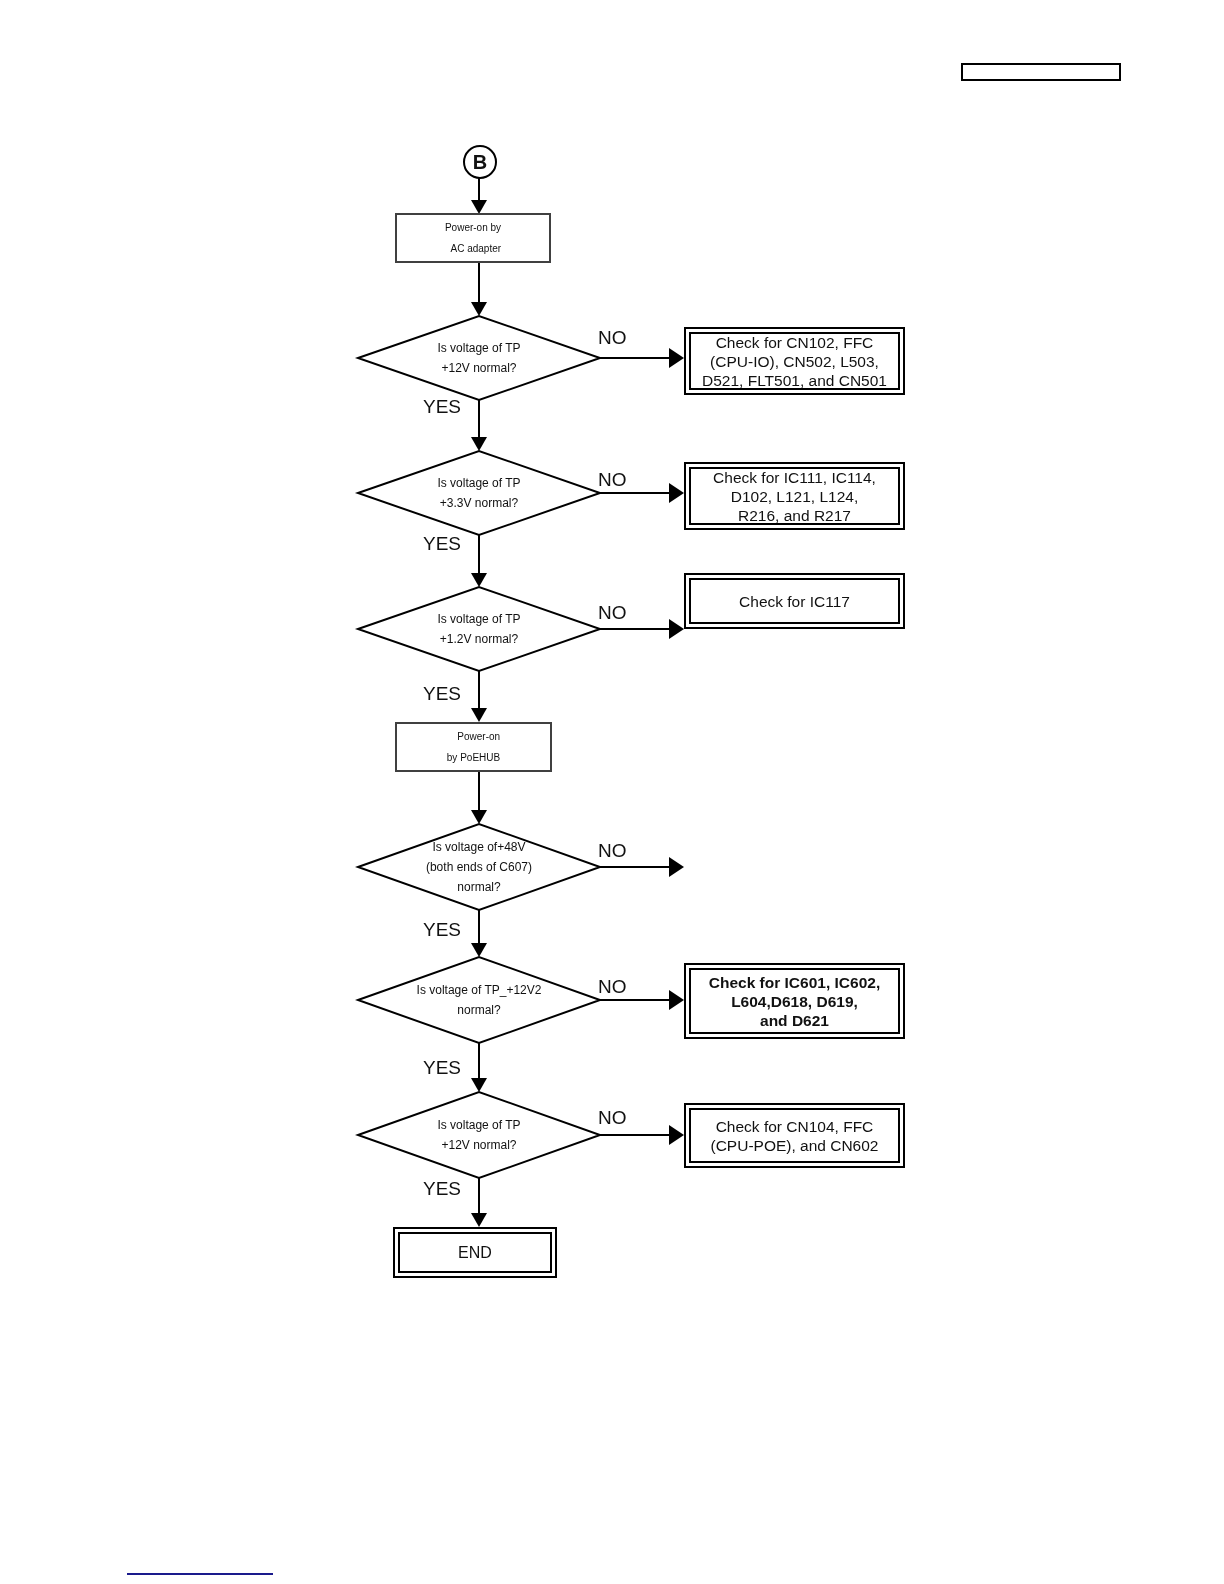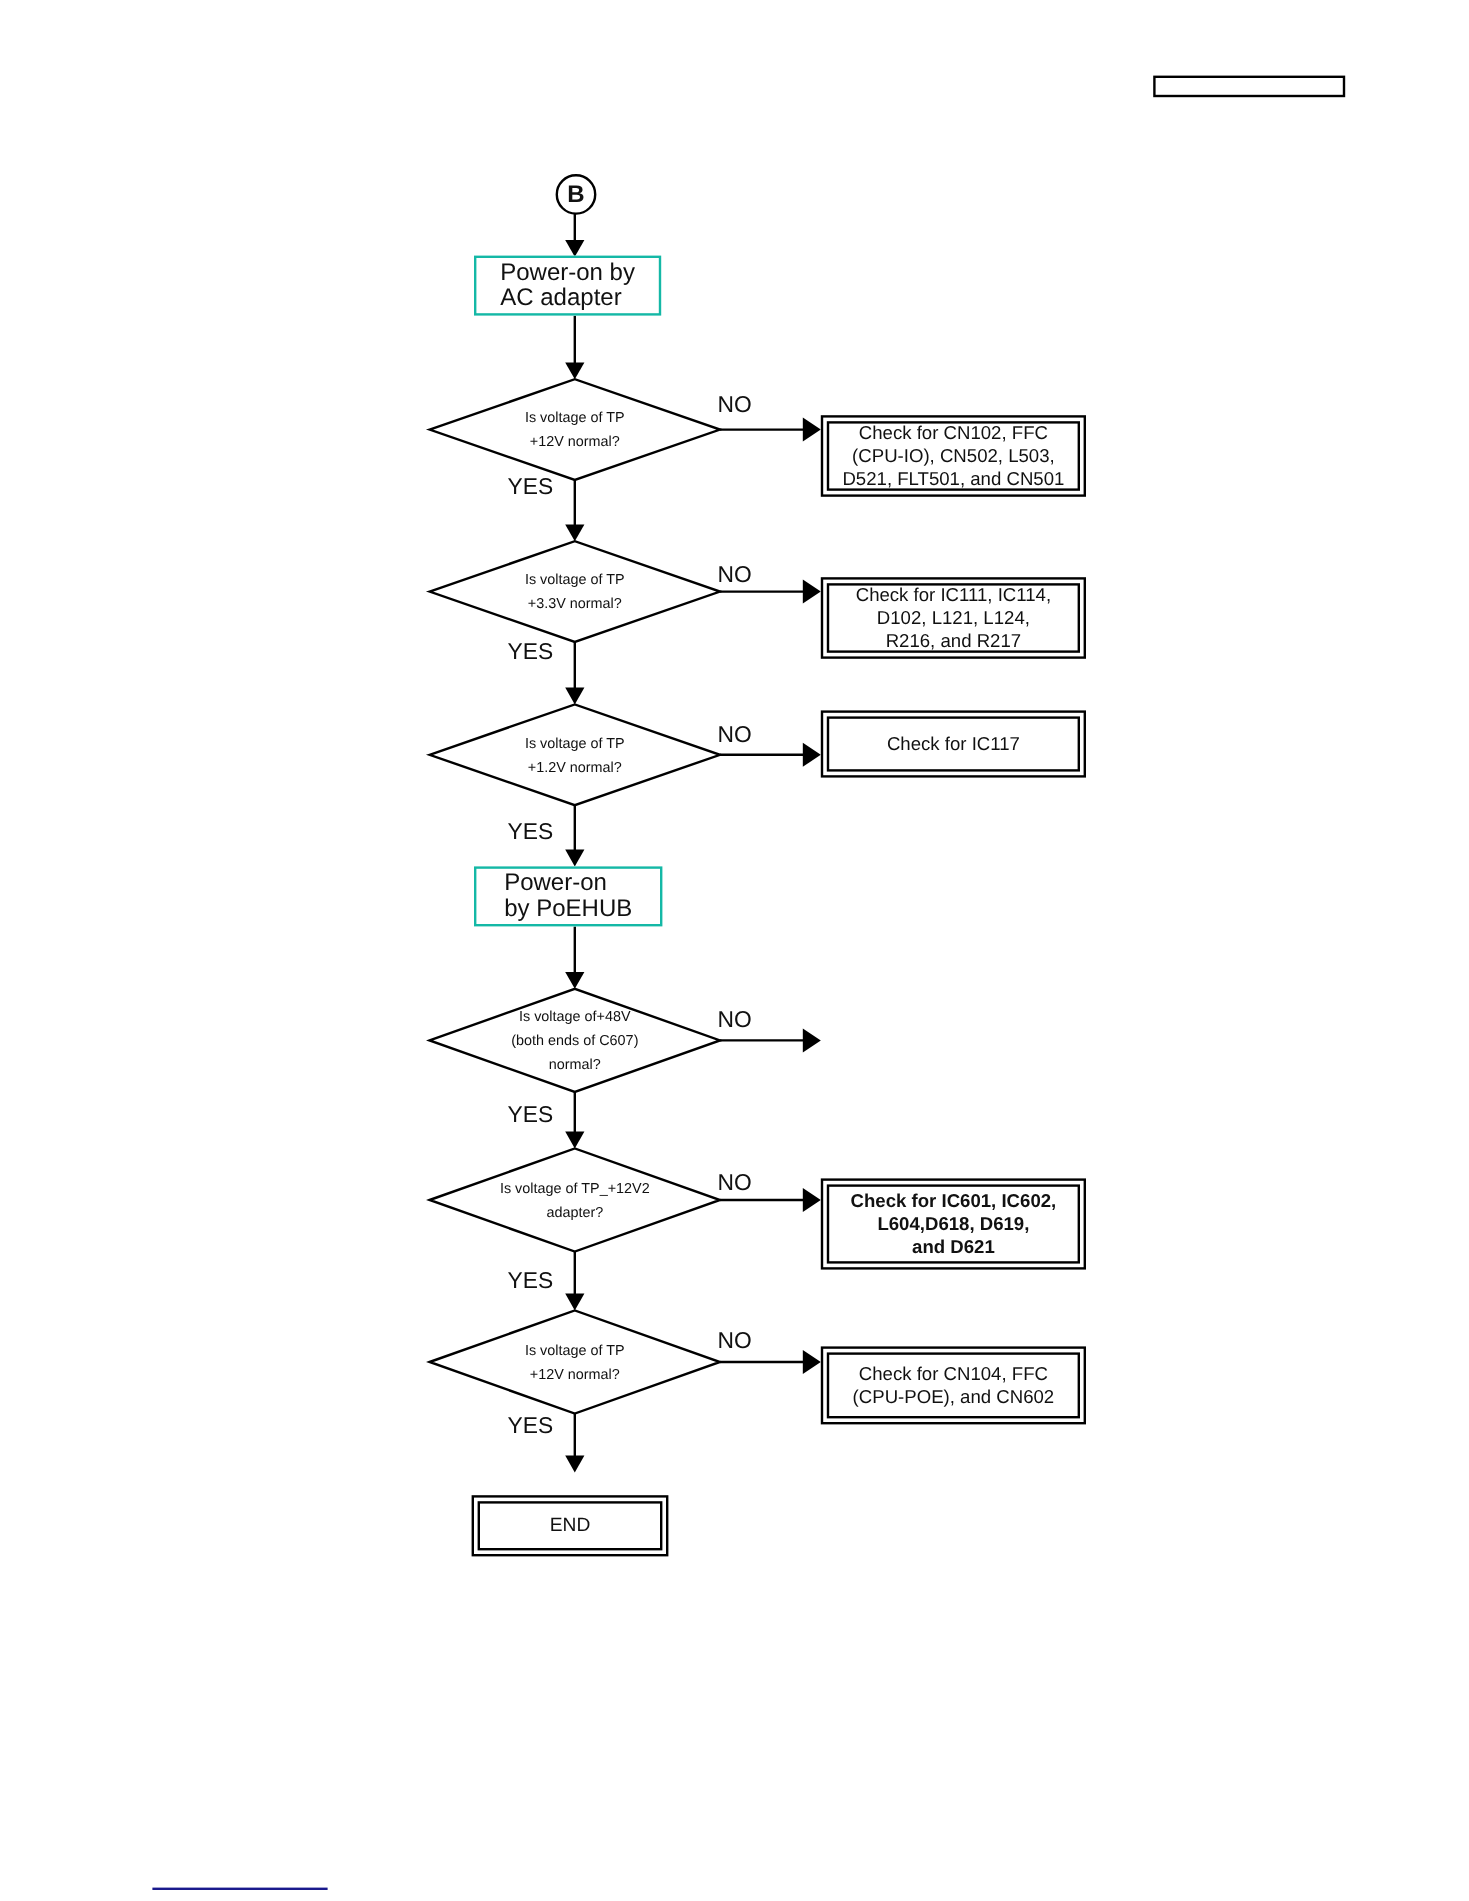--- a/index.html
+++ b/index.html
@@ -12,38 +12,37 @@
     color: #111111;
     overflow: hidden;
   }
   #edges-svg {
     position: absolute;
     left: 0; top: 0;
     width: 1224px; height: 1584px;
   }
   .pbox {
     position: absolute;
-    border: 2px solid #14b8a6;
-    background: #fff;
-    box-sizing: border-box;
-    display: flex;
-    align-items: center;
-    justify-content: center;
-    text-align: left;
+    border: 2px solid #404040;
+    background: #fff;
+    box-sizing: border-box;
+    display: flex;
+    align-items: center;
+    justify-content: center;
+    text-align: right;
     white-space: pre-line;
-    font-size: 20px;
+    font-size: 10px;
     line-height: 21px;
   }
   .dbox {
     position: absolute;
     border: 2px solid #000;
     background: #fff;
     box-sizing: border-box;
     padding: 3px;
-    margin-top: 19px;
   }
   .dbox .inner {
     border: 2px solid #000;
     box-sizing: border-box;
     width: 100%;
     height: 100%;
     display: flex;
     align-items: center;
     justify-content: center;
     text-align: center;
@@ -189,21 +188,21 @@
   <div class="dlabel" style="left:358px; top:315px;">Is voltage of TP
 +12V normal?</div>
   <div class="dlabel" style="left:358px; top:450px;">Is voltage of TP
 +3.3V normal?</div>
   <div class="dlabel" style="left:358px; top:586px;">Is voltage of TP
 +1.2V normal?</div>
   <div class="dlabel" style="left:358px; top:824px;">Is voltage of+48V
 (both ends of C607)
 normal?</div>
   <div class="dlabel" style="left:358px; top:957px;">Is voltage of TP_+12V2
-adapter?</div>
+normal?</div>
   <div class="dlabel" style="left:358px; top:1092px;">Is voltage of TP
 +12V normal?</div>
 
   <div class="dbox" style="left:684px; top:327px; width:221px; height:68px;">
     <div class="inner">Check for CN102, FFC
 (CPU-IO), CN502, L503,
 D521, FLT501, and CN501</div>
   </div>
   <div class="dbox" style="left:684px; top:462px; width:221px; height:68px;">
     <div class="inner">Check for IC111, IC114,

